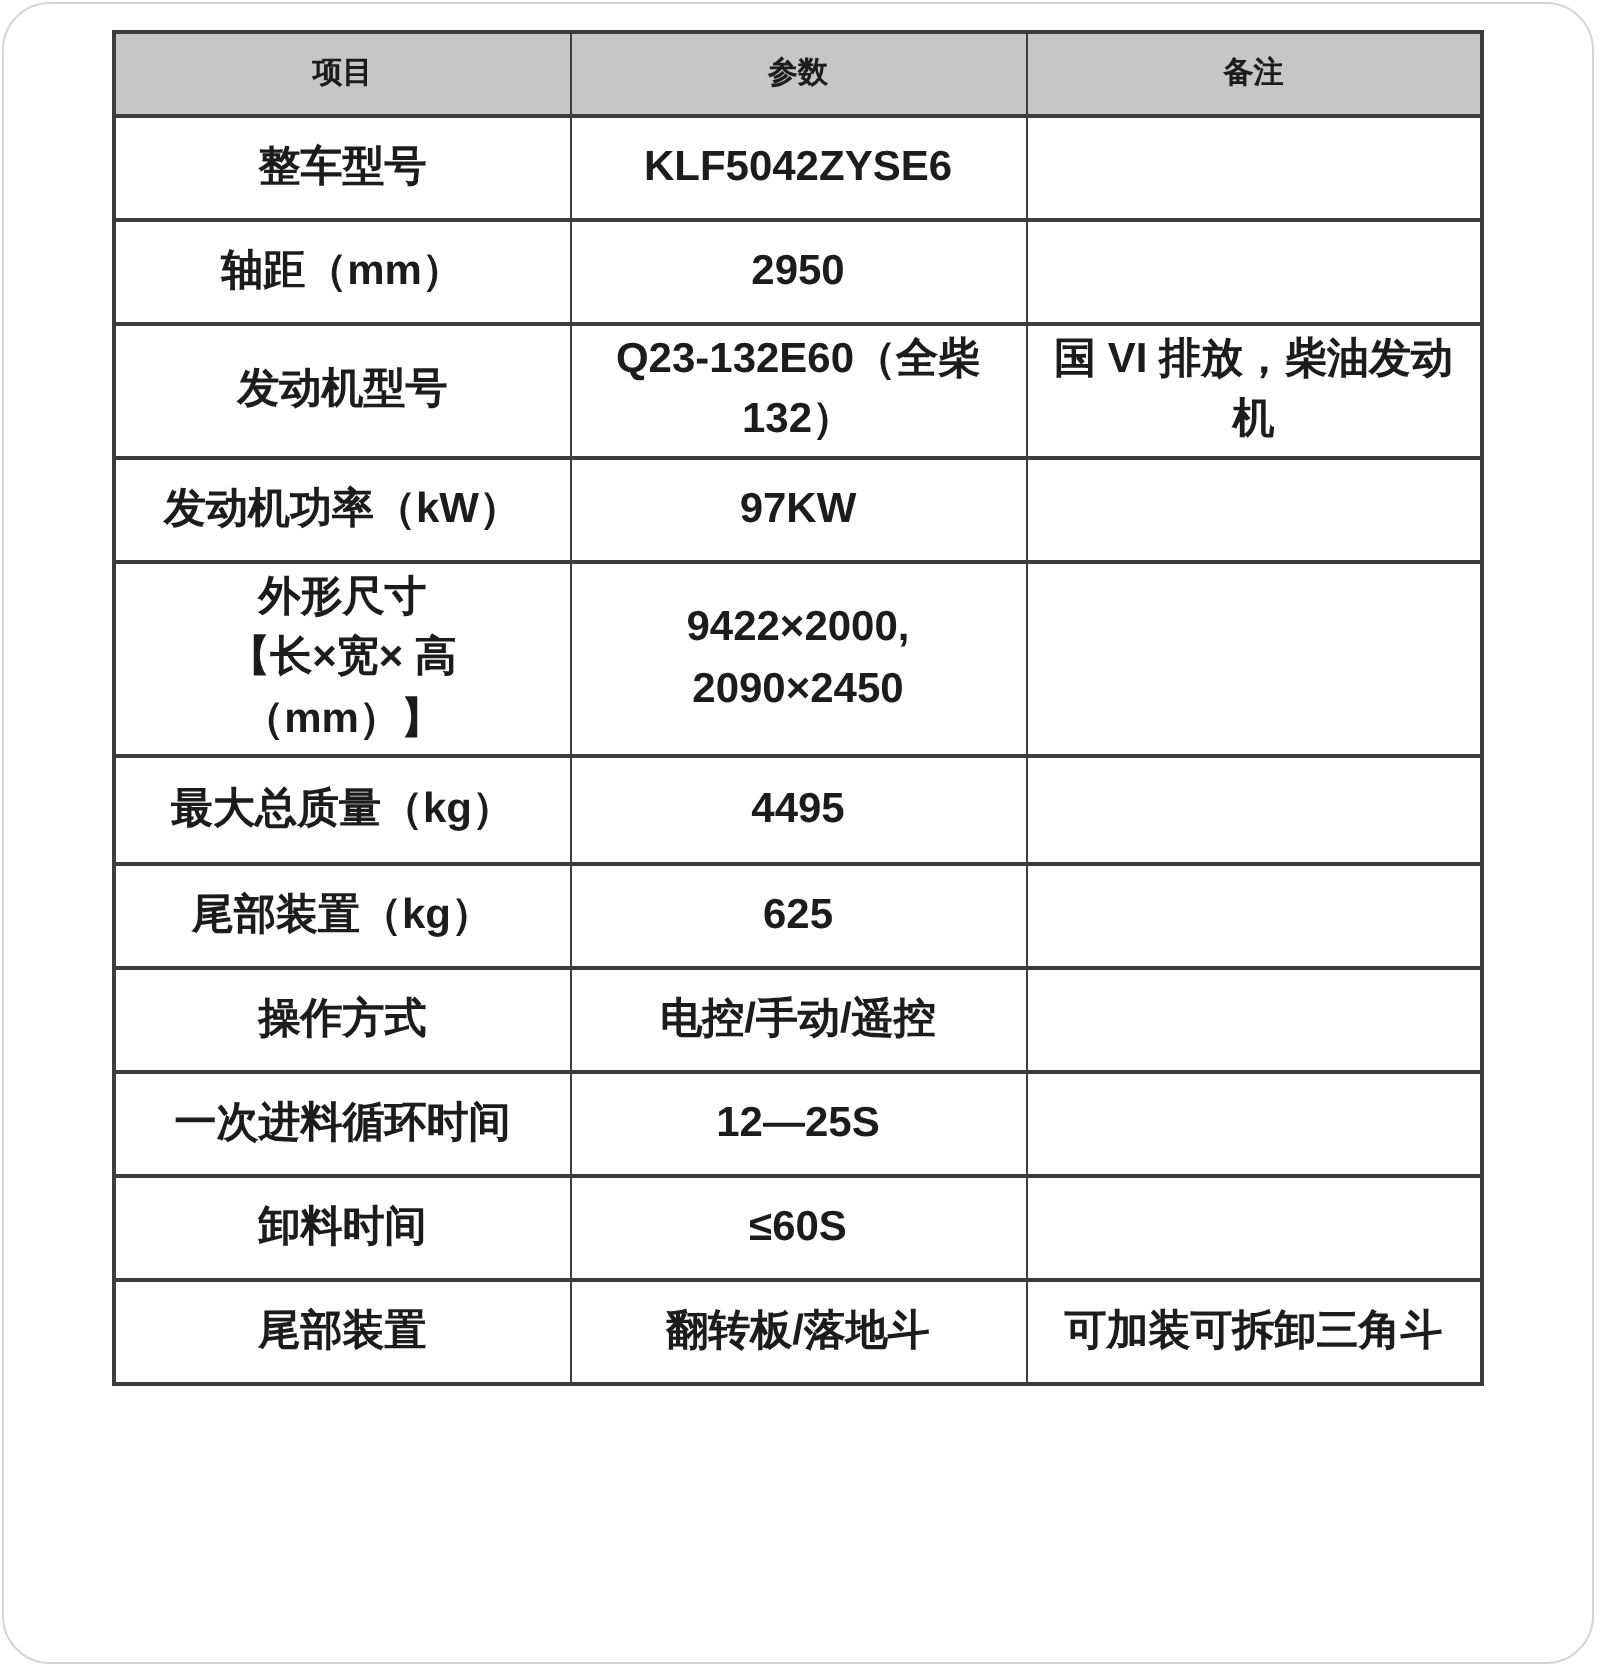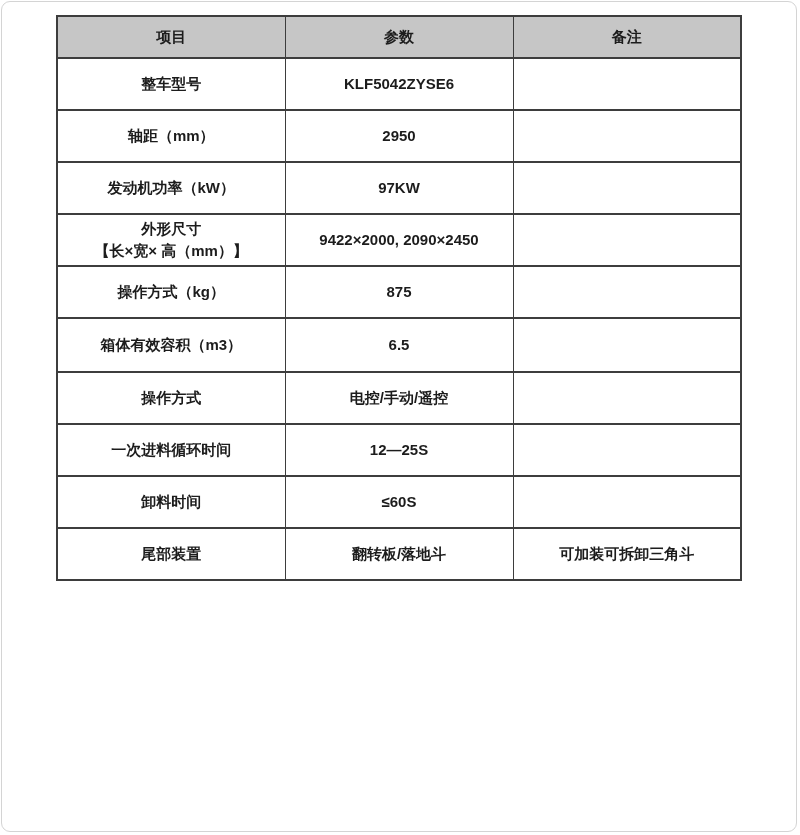--- a/index.html
+++ b/index.html
@@ -8,42 +8,42 @@
     width: 800px;
     height: 835px;
     background: #ffffff;
     font-family: "Liberation Sans", "DejaVu Sans", sans-serif;
   }
   .page-card {
     position: absolute;
     left: 1px; top: 1px;
     width: 796px; height: 831px;
     border: 1px solid #d4d4d4;
-    border-radius: 9px;
+    border-radius: 24px;
     background: #ffffff;
     box-sizing: border-box;
     overflow: hidden;
   }
   table.spec-table {
     border-collapse: collapse;
     table-layout: fixed;
     width: 684px;
     margin: 13px auto 0 auto;
     border: 2px solid #3d3d3d;
   }
   .spec-table th,
   .spec-table td {
     border-left: 1px solid #3d3d3d;
     border-right: 1px solid #3d3d3d;
     border-top: 2px solid #3d3d3d;
     border-bottom: 2px solid #3d3d3d;
     text-align: center;
     vertical-align: middle;
     color: #1c1c1c;
-    font-size: 15px;
+    font-size: 21px;
     font-weight: bold;
     padding: 2px 6px;
     white-space: pre-line;
     line-height: 1.45;
   }
   .spec-table thead tr { height: 42px; }
   .spec-table thead th { background: #c6c6c6; font-size: 15px; }
   .spec-table tbody tr { height: 52px; }
   .spec-table tbody tr:nth-child(6) { height: 54px; }
   .spec-table tbody tr:nth-child(14) { height: 54px; }
@@ -71,38 +71,43 @@
           <td>整车型号</td>
           <td>KLF5042ZYSE6</td>
           <td></td>
         </tr>
         <tr>
           <td>轴距（mm）</td>
           <td>2950</td>
           <td></td>
         </tr>
         <tr>
+          <td>发动机型号</td>
+          <td>Q23-132E60（全柴132）</td>
+          <td>国 VI 排放，柴油发动机</td>
+        </tr>
+        <tr>
           <td>发动机功率（kW）</td>
           <td>97KW</td>
           <td></td>
         </tr>
         <tr>
           <td>外形尺寸
 【长×宽× 高（mm）】</td>
           <td>9422×2000, 2090×2450</td>
           <td></td>
         </tr>
         <tr>
-          <td>操作方式（kg）</td>
-          <td>875</td>
+          <td>最大总质量（kg）</td>
+          <td>4495</td>
           <td></td>
         </tr>
         <tr>
-          <td>箱体有效容积（m3）</td>
-          <td>6.5</td>
+          <td>尾部装置（kg）</td>
+          <td>625</td>
           <td></td>
         </tr>
         <tr>
           <td>操作方式</td>
           <td>电控/手动/遥控</td>
           <td></td>
         </tr>
         <tr>
           <td>一次进料循环时间</td>
           <td>12—25S</td>

